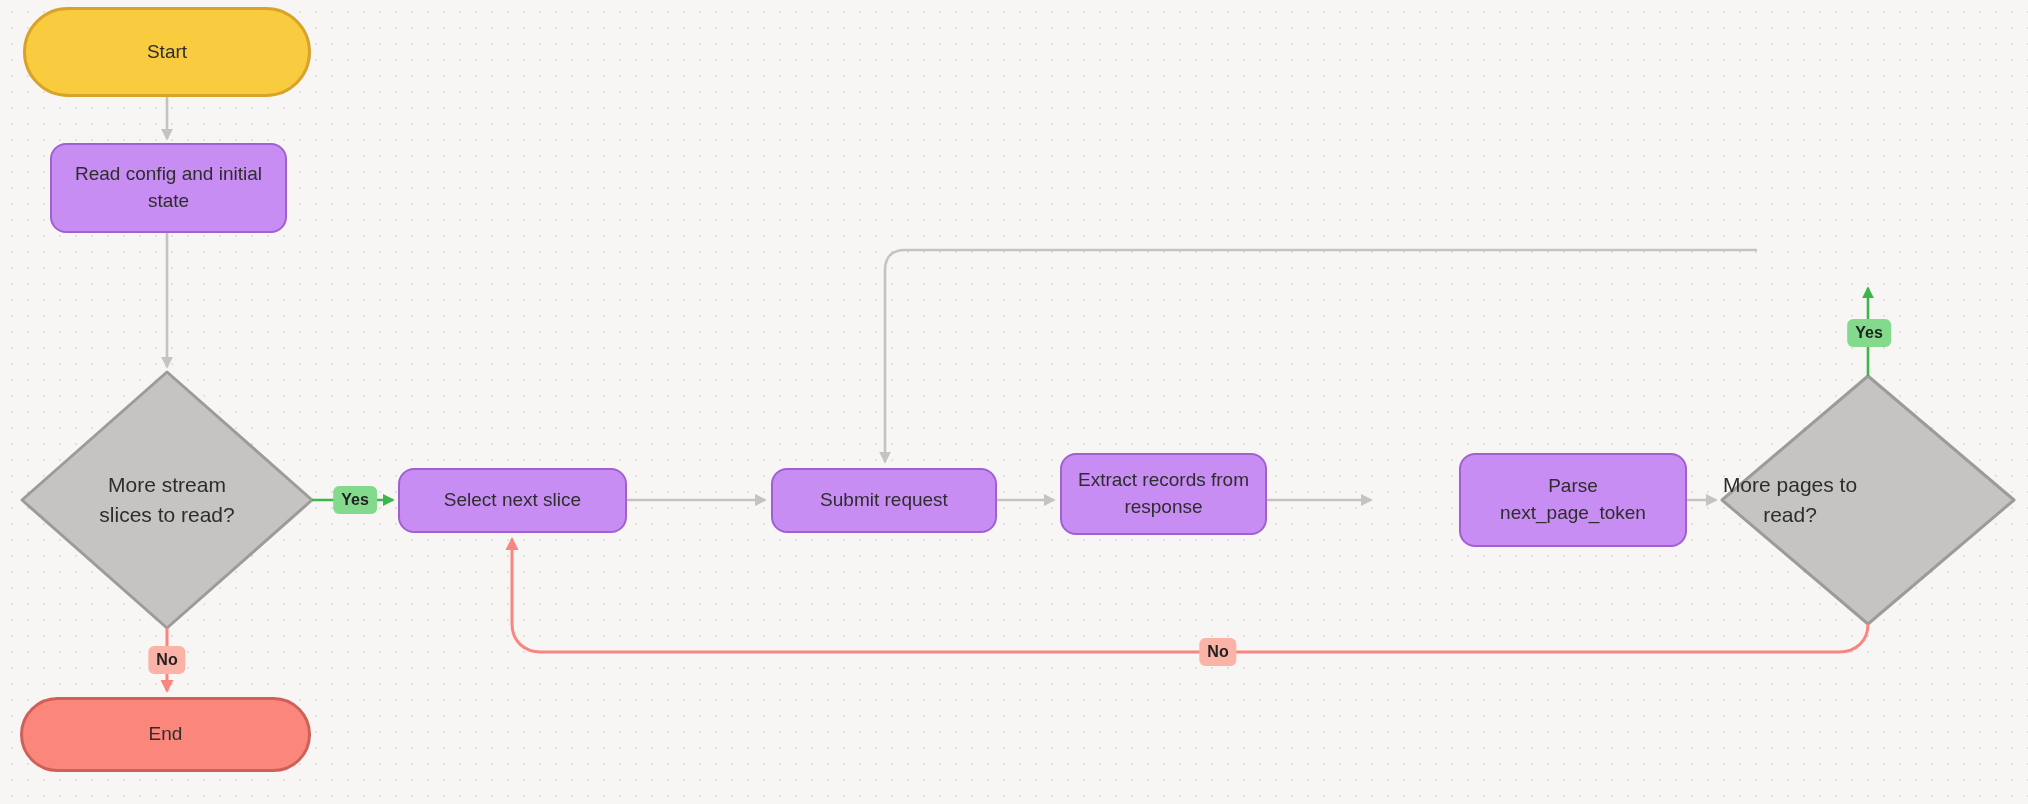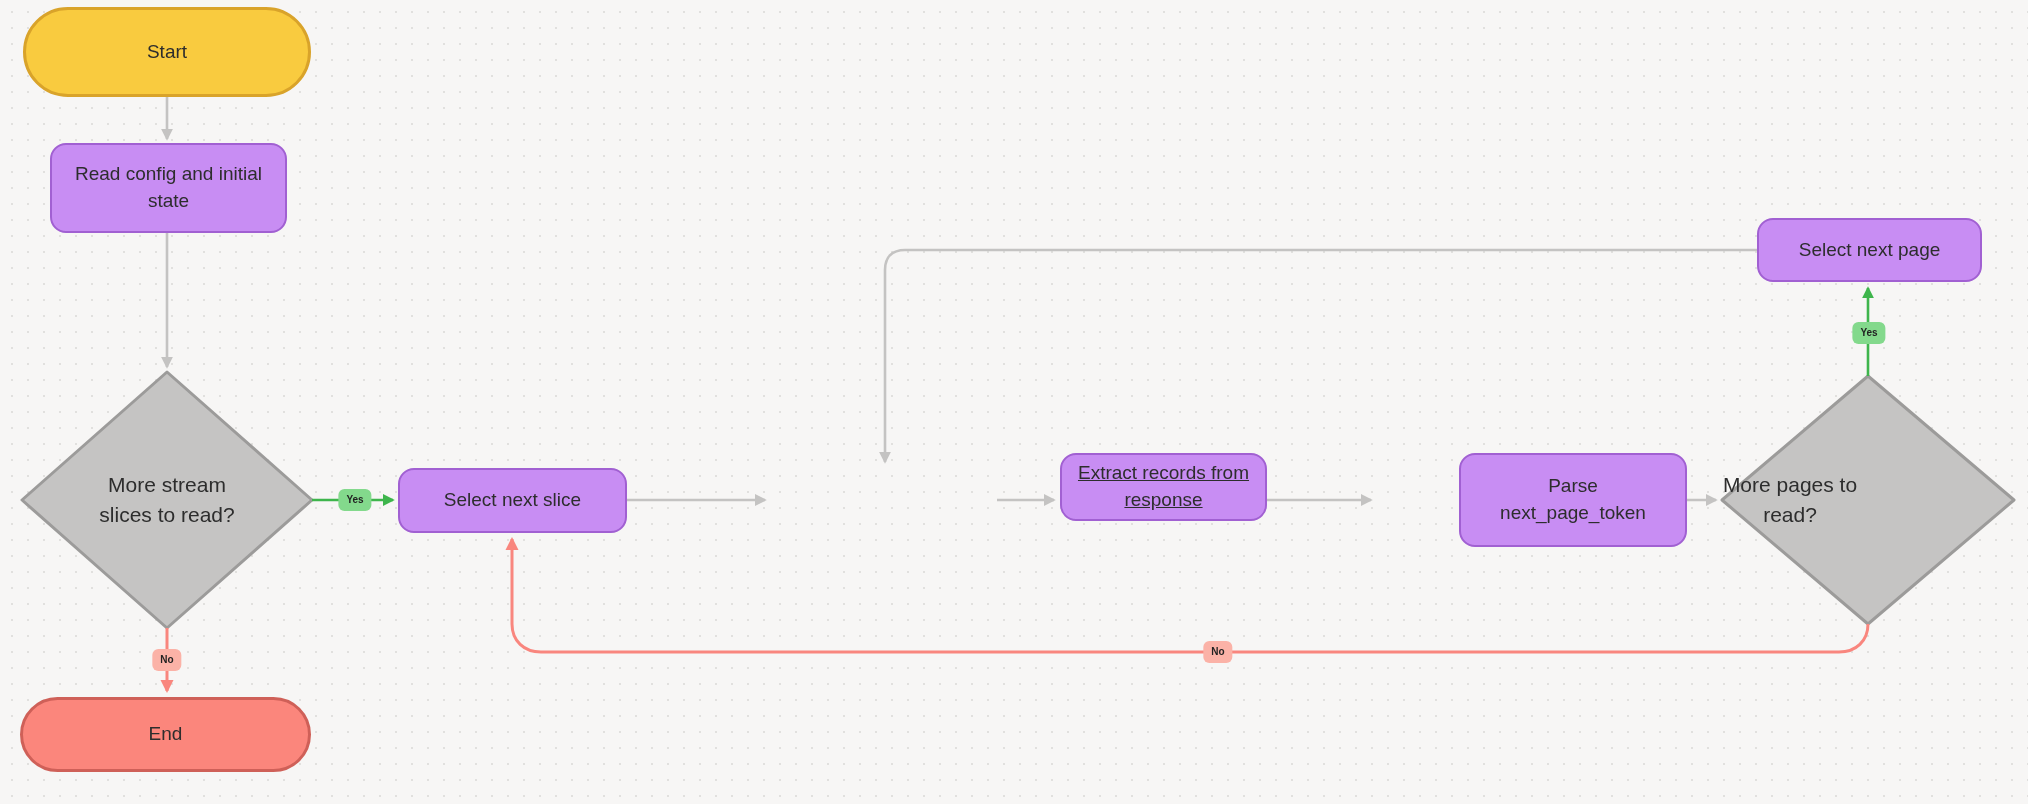--- a/index.html
+++ b/index.html
@@ -71,32 +71,32 @@
     text-align:center;
     color:var(--node-text);
     font-size:21px; font-weight:500; line-height:1.45;
     white-space:pre-line;
   }
   .badge{
     position:absolute;
     transform:translate(-50%,-50%);
     padding:6px 8px;
     border-radius:6px;
-    font-size:10px; font-weight:600;
+    font-size:16px; font-weight:600;
     color:#222;
     line-height:1;
   }
   .badge-green{background:var(--green-badge);}
   .badge-red{background:var(--red-badge);}
 
   .n-start{left:23px; top:7px; width:288px; height:90px;}
   .n-config{left:50px; top:143px; width:237px; height:90px;}
   .n-slice{left:398px; top:468px; width:229px; height:65px;}
   .n-submit{left:771px; top:468px; width:226px; height:65px;}
-  .n-extract{left:1060px; top:453px; width:207px; height:68px;text-decoration:underline;}
+  .n-extract{left:1060px; top:453px; width:207px; height:82px;}
   .n-parse{left:1459px; top:453px; width:228px; height:94px;}
   .n-page{left:1757px; top:218px; width:225px; height:64px;}
   .n-end{left:20px; top:697px; width:291px; height:75px;}
   .d1-label{left:67px; top:450px; width:200px; height:100px;}
   .d2-label{left:1690px; top:450px; width:200px; height:100px;}
   .b-yes1{left:355px; top:500px;}
   .b-yes2{left:1869px; top:333px;}
   .b-no1{left:167px; top:660px;}
   .b-no2{left:1218px; top:652px;}
 </style>
@@ -137,31 +137,31 @@
   <div class="node stadium-start n-start">Start</div>
 
   <div class="node rect n-config">Read config and initial
 state</div>
 
   <div class="diamond-label d1-label">More stream
 slices to read?</div>
 
   <div class="node rect n-slice">Select next slice</div>
 
+  <div class="node rect n-submit">Submit request</div>
 
   <div class="node rect n-extract">Extract records from
 response</div>
 
   <div class="node rect n-parse">Parse
 next_page_token</div>
 
   <div class="diamond-label d2-label">More pages to
 read?</div>
 
-  <div class="node rect n-page">Select next page</div>
 
   <div class="node stadium-end n-end">End</div>
 
   <div class="badge badge-green b-yes1">Yes</div>
   <div class="badge badge-red b-no1">No</div>
   <div class="badge badge-green b-yes2">Yes</div>
   <div class="badge badge-red b-no2">No</div>
 
 </div>
 

